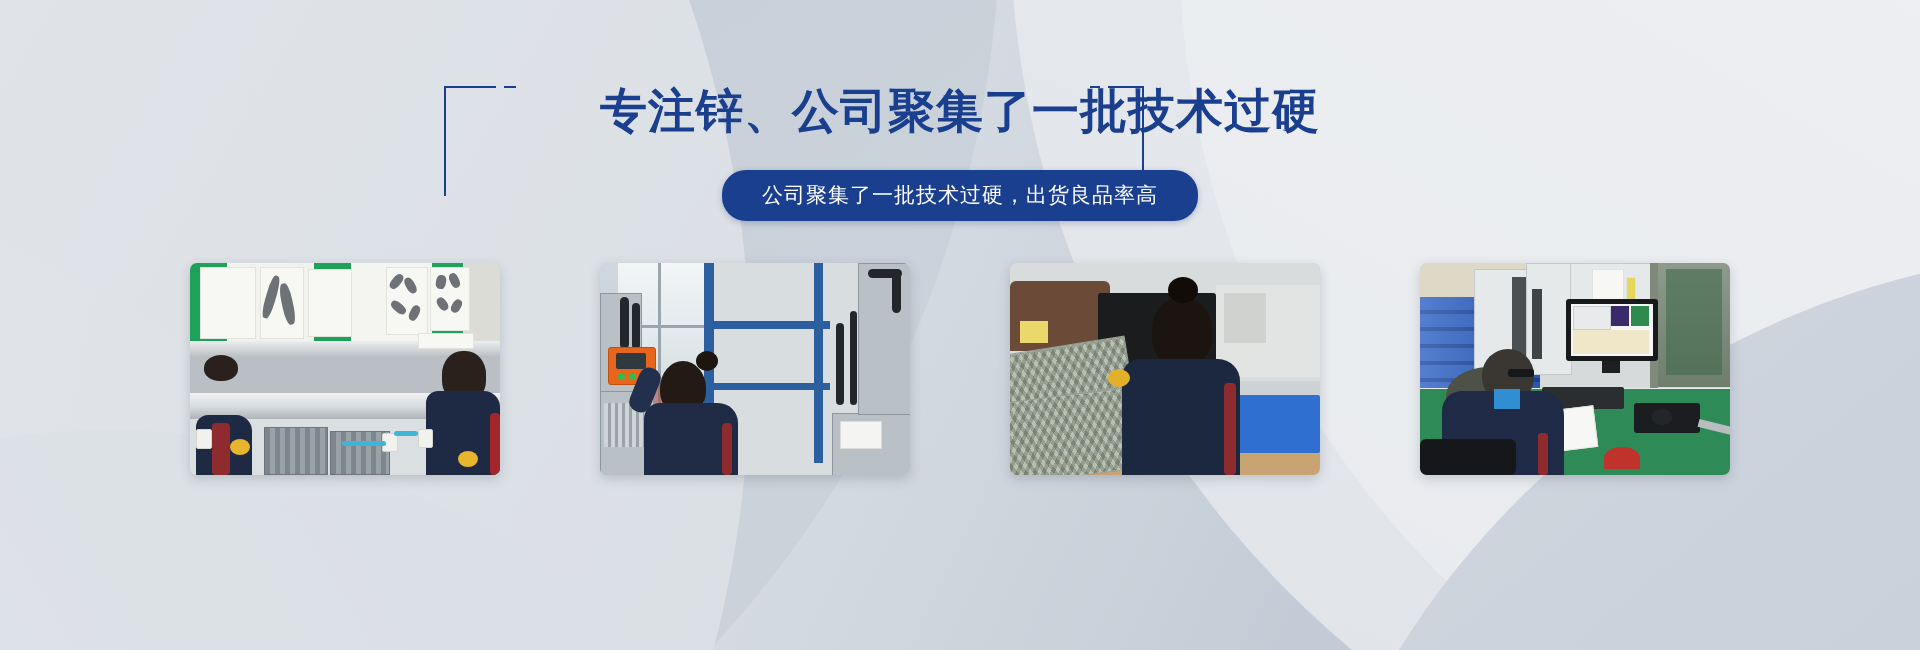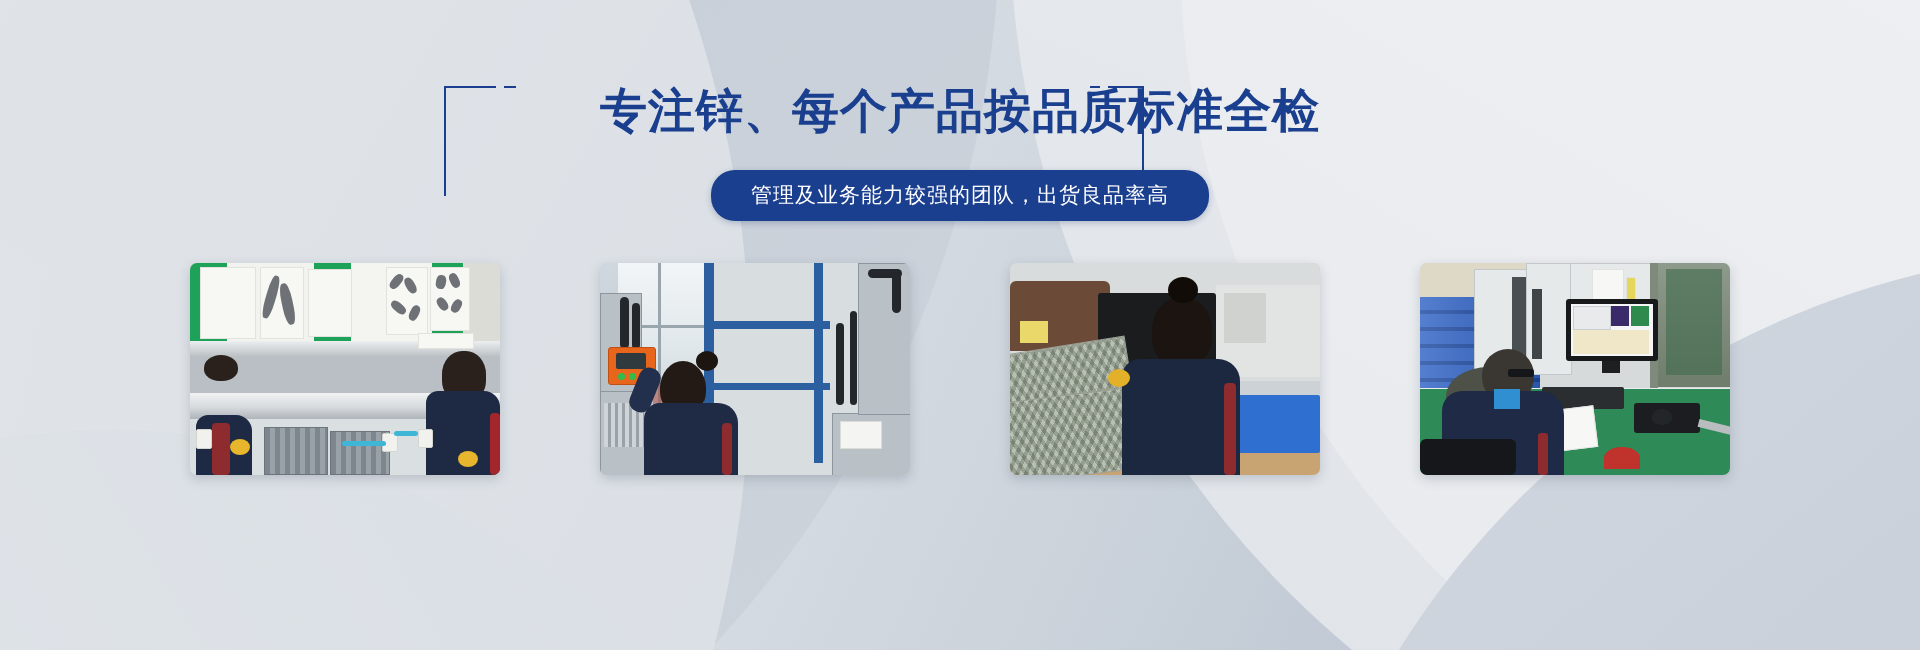--- a/index.html
+++ b/index.html
@@ -167,24 +167,24 @@
 
   <div id="bracket">
     <div class="br br-left"></div>
     <div class="br br-right"></div>
     <div class="br br-tl"></div>
     <div class="br br-tl2"></div>
     <div class="br br-tr"></div>
     <div class="br br-tr2"></div>
   </div>
 
-  <h1 id="headline">专注锌、每个产品按品质标准全检</h1>
+  <h1 id="headline">专注锌、公司聚集了一批技术过硬</h1>
 
   <div id="pill-wrap">
-    <span id="pill">管理及业务能力较强的团队，出货良品率高</span>
+    <span id="pill">公司聚集了一批技术过硬，出货良品率高</span>
   </div>
 
   <div id="strip">
 
     <figure class="shot">
       <div class="inner">
         <div class="p1-wall2"></div>
         <div class="p1-doc" style="left:10px;top:4px;width:54px;height:70px;"></div>
         <div class="p1-doc" style="left:70px;top:4px;width:42px;height:70px;"></div>
         <div class="p1-scratch" style="left:76px;top:12px;width:10px;height:44px;transform:rotate(16deg);"></div>

